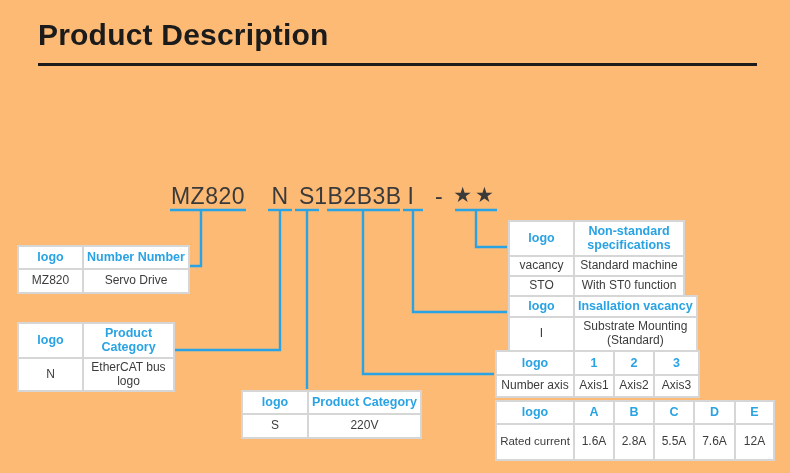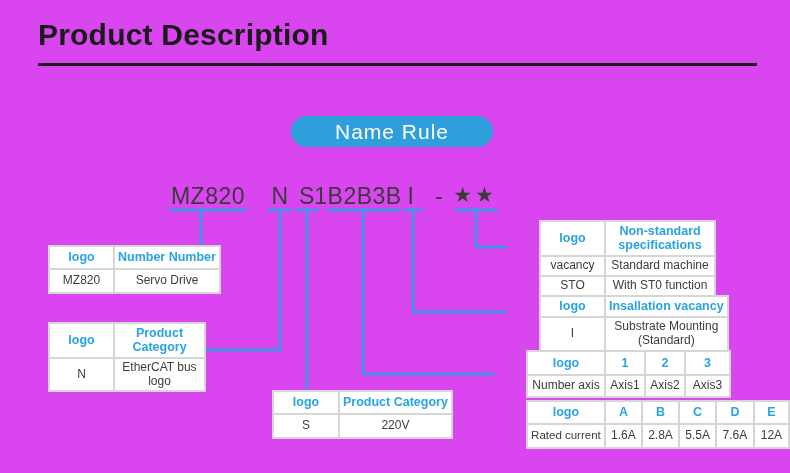--- a/index.html
+++ b/index.html
@@ -5,53 +5,52 @@
   :root{
     --accent:#29a3e3;
     --badge:#2e9fdb;
     --title:#1b1b1b;
     --body-text:#3c3c3c;
     --border:#d6d6d6;
   }
   *{margin:0;padding:0;box-sizing:border-box;}
   html,body{background:#ffffff;}
   body{font-family:"Liberation Sans",sans-serif;}
-  .stage{position:relative;width:790px;height:473px;background:#d946ef;overflow:hidden;}
+  .stage{position:relative;width:790px;height:473px;background:#fdba74;overflow:hidden;}
 
   .page-title{position:absolute;left:38px;top:18px;font-size:30px;font-weight:700;color:var(--title);letter-spacing:0.2px;}
   .title-rule{position:absolute;left:38px;top:63px;width:719px;height:3px;background:var(--title);}
 
   .pill{position:absolute;left:291px;top:116px;width:202px;height:31px;background:var(--badge);
         border-radius:16px;color:#ffffff;font-size:21px;letter-spacing:1px;
         display:flex;align-items:center;justify-content:center;}
 
   .code{position:absolute;left:0;top:183px;width:790px;height:24px;color:#3a3a3a;}
   .code .seg{position:absolute;top:0;text-align:center;font-size:23px;letter-spacing:0.5px;white-space:nowrap;}
   .code .stars{font-size:21px;letter-spacing:3px;}
 
   svg.connectors{position:absolute;left:0;top:0;pointer-events:none;}
   svg.connectors path{fill:none;stroke:var(--accent);stroke-width:2.4;}
 
-  table.t{position:absolute;border-collapse:collapse;table-layout:fixed;background:#ffffff;margin-left:31px;}
+  table.t{position:absolute;border-collapse:collapse;table-layout:fixed;background:#ffffff;}
   table.t th,table.t td{border:2px solid var(--border);text-align:center;vertical-align:middle;
         padding:2px 3px;line-height:1.15;white-space:nowrap;overflow:hidden;}
   table.t th{color:var(--accent);font-weight:700;font-size:12.5px;}
   table.t td{color:var(--body-text);font-size:12px;}
   table.t .wrap{white-space:normal;}
   .h20 th,.h20 td{height:20px;}
 </style>
 </head>
 <body>
 
 <div class="stage">
 
   <div class="page-title">Product Description</div>
   <div class="title-rule"></div>
 
-  <div class="pill">Name Rule</div>
 
   <div class="code">
     <span class="seg" style="left:158px;width:100px">MZ820</span>
     <span class="seg" style="left:255px;width:50px">N</span>
     <span class="seg" style="left:282px;width:50px">S</span>
     <span class="seg" style="left:312px;width:92px">1B2B3B</span>
     <span class="seg" style="left:386px;width:50px">I</span>
     <span class="seg" style="left:414px;width:50px">-</span>
     <span class="seg stars" style="left:435px;width:80px">★★</span>
   </div>
@@ -156,21 +155,21 @@
       </colgroup>
     <tbody>
         <tr style="height:23px">
       <th>logo</th>
       <th>A</th>
       <th>B</th>
       <th>C</th>
       <th>D</th>
       <th>E</th>
     </tr>
-    <tr style="height:24px">
+    <tr style="height:36px">
       <td style="font-size:11.5px">Rated current</td>
       <td>1.6A</td>
       <td>2.8A</td>
       <td>5.5A</td>
       <td>7.6A</td>
       <td>12A</td>
     </tr>
   </tbody>
     </table>
 

